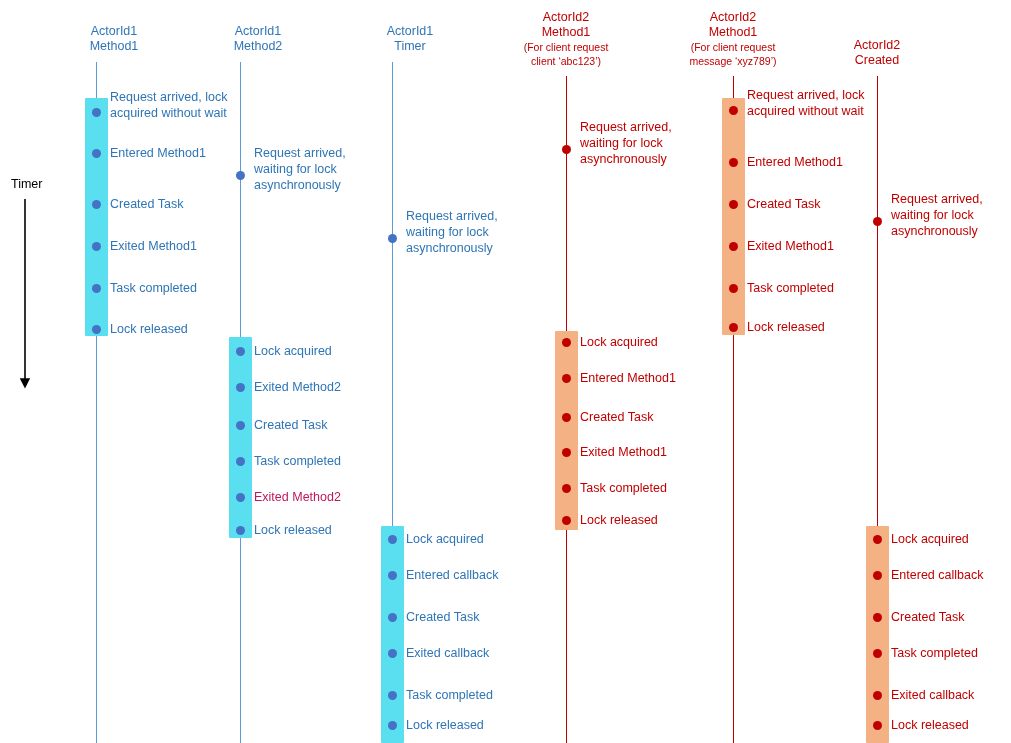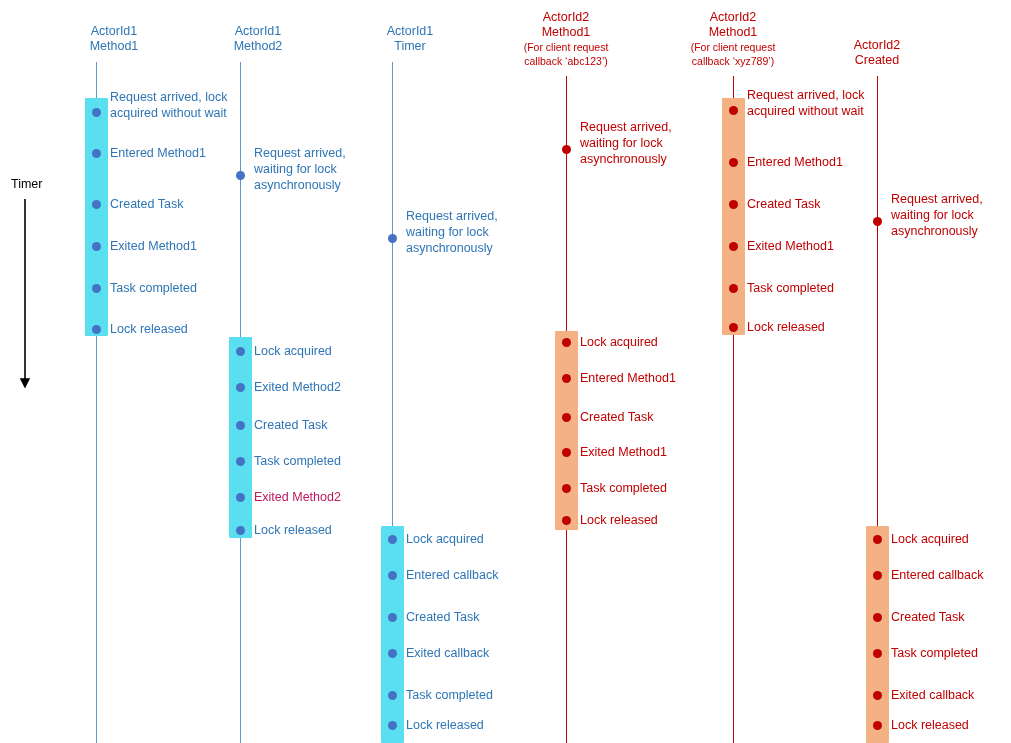--- a/index.html
+++ b/index.html
@@ -135,21 +135,21 @@
     <div class="event-dot" style="left: 388px; top: 649px; background: rgb(68, 114, 196);"></div>
     <div class="event-label" style="left: 406px; top: 645px; color: rgb(46, 117, 182);">Exited callback</div>
     <div class="event-dot" style="left: 388px; top: 691px; background: rgb(68, 114, 196);"></div>
     <div class="event-label" style="left: 406px; top: 687px; color: rgb(46, 117, 182);">Task completed</div>
     <div class="event-dot" style="left: 388px; top: 721px; background: rgb(68, 114, 196);"></div>
     <div class="event-label" style="left: 406px; top: 717px; color: rgb(46, 117, 182);">Lock released</div>
     <div class="lane-header" style="left: 498px; top: 10px; width: 136px; color: rgb(192, 0, 0);">
       <span class="hdr-line">ActorId2</span>
       <span class="hdr-line">Method1</span>
       <span class="hdr-line hdr-sub">(For client request</span>
-      <span class="hdr-line hdr-sub">callback ‘abc123’)</span>
+      <span class="hdr-line hdr-sub">client ‘abc123’)</span>
     </div>
     <div class="lane-line" style="left: 566px; top: 76px; height: 667px; background: rgb(192, 0, 0);"></div>
     <div class="lane-band" style="left: 555px; top: 331px; width: 23px; height: 199px; background: rgb(244, 177, 131);"></div>
     <div class="event-dot" style="left: 562px; top: 145px; background: rgb(192, 0, 0);"></div>
     <div class="event-label" style="left: 580px; top: 119px; color: rgb(192, 0, 0);">Request arrived,
 waiting for lock
 asynchronously</div>
     <div class="event-dot" style="left: 562px; top: 338px; background: rgb(192, 0, 0);"></div>
     <div class="event-label" style="left: 580px; top: 334px; color: rgb(192, 0, 0);">Lock acquired</div>
     <div class="event-dot" style="left: 562px; top: 374px; background: rgb(192, 0, 0);"></div>
@@ -159,21 +159,21 @@
     <div class="event-dot" style="left: 562px; top: 448px; background: rgb(192, 0, 0);"></div>
     <div class="event-label" style="left: 580px; top: 444px; color: rgb(192, 0, 0);">Exited Method1</div>
     <div class="event-dot" style="left: 562px; top: 484px; background: rgb(192, 0, 0);"></div>
     <div class="event-label" style="left: 580px; top: 480px; color: rgb(192, 0, 0);">Task completed</div>
     <div class="event-dot" style="left: 562px; top: 516px; background: rgb(192, 0, 0);"></div>
     <div class="event-label" style="left: 580px; top: 512px; color: rgb(192, 0, 0);">Lock released</div>
     <div class="lane-header" style="left: 665px; top: 10px; width: 136px; color: rgb(192, 0, 0);">
       <span class="hdr-line">ActorId2</span>
       <span class="hdr-line">Method1</span>
       <span class="hdr-line hdr-sub">(For client request</span>
-      <span class="hdr-line hdr-sub">callback ‘xyz789’)</span>
+      <span class="hdr-line hdr-sub">message ‘xyz789’)</span>
     </div>
     <div class="lane-line" style="left: 733px; top: 76px; height: 667px; background: rgb(192, 0, 0);"></div>
     <div class="lane-band" style="left: 722px; top: 98px; width: 23px; height: 237px; background: rgb(244, 177, 131);"></div>
     <div class="event-dot" style="left: 729px; top: 106px; background: rgb(192, 0, 0);"></div>
     <div class="event-label" style="left: 747px; top: 87px; color: rgb(192, 0, 0);">Request arrived, lock
 acquired without wait</div>
     <div class="event-dot" style="left: 729px; top: 158px; background: rgb(192, 0, 0);"></div>
     <div class="event-label" style="left: 747px; top: 154px; color: rgb(192, 0, 0);">Entered Method1</div>
     <div class="event-dot" style="left: 729px; top: 200px; background: rgb(192, 0, 0);"></div>
     <div class="event-label" style="left: 747px; top: 196px; color: rgb(192, 0, 0);">Created Task</div>

